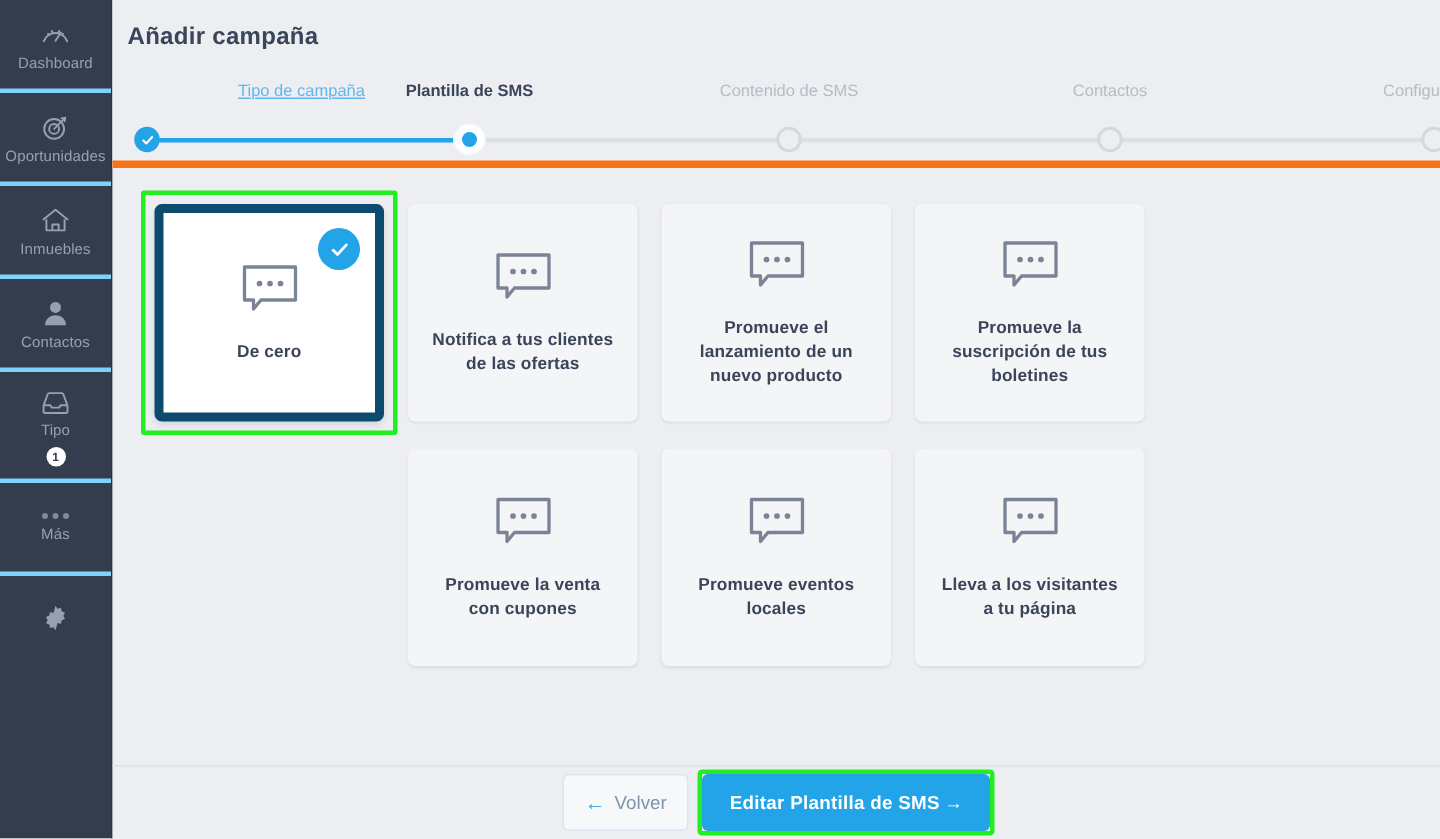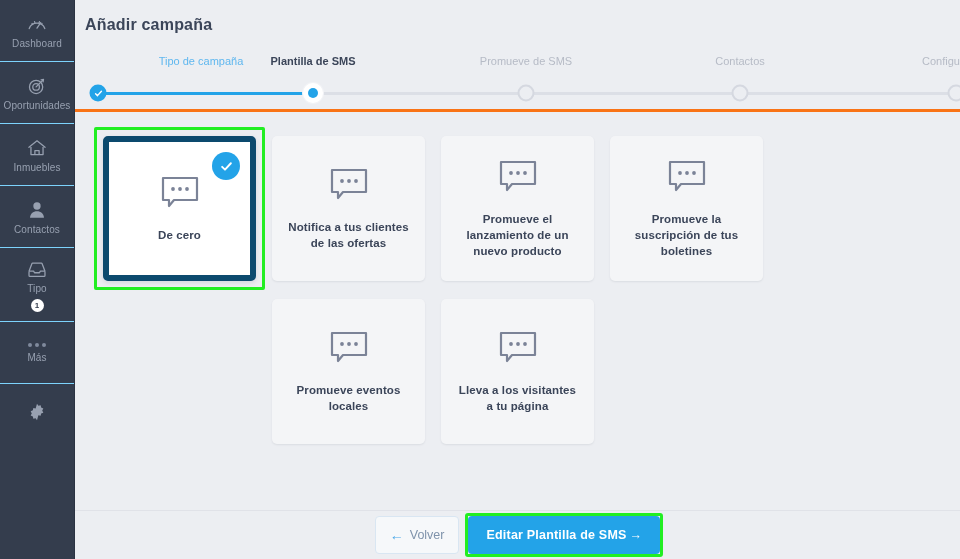--- a/index.html
+++ b/index.html
@@ -18,21 +18,21 @@
     flex: 0 0 75px;
     display: flex; flex-direction: column;
     align-items: stretch;
     border-right: 1px solid #2b3342;
   }
   .nav-item {
     height: 62px;
     display: flex; flex-direction: column;
     align-items: center; justify-content: center;
     gap: 4px;
-    border-bottom: 1px solid #7dd3fc;
+    border-bottom: 3px solid #7dd3fc;
     cursor: pointer; position: relative;
   }
   .nav-item .nav-label {
     font-size: 10px; color: #97a0b0;
     letter-spacing: .1px; line-height: 1;
   }
   .nav-ico { display: block; width: 22px; height: 22px; }
   .nav-ico svg { display: block; width: 22px; height: 22px; }
   .badge {
     width: 13px; height: 13px; border-radius: 50%;
@@ -49,36 +49,36 @@
   }
   .nav-item.gear { height: 56px; border-bottom: none; }
 
   
   #main { flex: 1 1 auto; height: 559px; position: relative; background: #eceef2; }
 
   
   #header {
     background: #eceef2;
     padding: 16px 0 0 10px;
-    border-bottom: 3px solid #f97316;
+    border-bottom: 5px solid #f97316;
     height: 112px;
     position: relative;
   }
   #page-title {
     font-size: 16px; font-weight: bold; color: #3b4559;
     letter-spacing: .2px;
   }
   
   #stepper { position: absolute; left: 0; right: 0; top: 55px; height: 58px; }
   .step-label {
     position: absolute; top: 0;
     font-size: 11px; white-space: nowrap;
     transform: translateX(-50%);
   }
-  .step-label.done { color: #5fb7ef; }
+  .step-label.done { color: #5fb7ef; text-decoration: underline; }
   .step-label.active { color: #3b4559; font-weight: bold; }
   .step-label.todo { color: #b6bbc6; }
   #track {
     position: absolute; left: 23px; right: -6px; top: 37px;
     height: 3px; background: #dcdfe6;
   }
   #track-fill {
     position: absolute; left: 0; top: 0; height: 3px;
     width: 215px; background: #23a3e8;
   }
@@ -270,21 +270,21 @@
           <svg viewBox="0 0 24 24" fill="none" stroke="#fff" stroke-width="3.4" stroke-linecap="round" stroke-linejoin="round">
               <path d="M5 12.5l4.6 4.6L19 6.8"></path>
             </svg>
         </div>
 
         <div class="step-label active" style="left:238px;">Plantilla de SMS</div>
         <div class="node active" style="left:238px;">
             <i></i>
           </div>
 
-        <div class="step-label todo" style="left:451px;">Promueve de SMS</div>
+        <div class="step-label todo" style="left:451px;">Contenido de SMS</div>
         <div class="node todo" style="left:451px;"></div>
 
         <div class="step-label todo" style="left:665px;">Contactos</div>
         <div class="node todo" style="left:665px;"></div>
 
         <div class="step-label todo" style="left:881px;">Configuración</div>
         <div class="node todo" style="left:881px;"></div>
       </div>
     </div>
 
@@ -351,20 +351,33 @@
                 <circle cx="28" cy="14" r="1.9" fill="#7b8397" stroke="none"></circle>
               </svg>
             </span>
             <div class="cap">Promueve la suscripción de tus boletines</div>
           </div>
         </div>
       </div>
 
       <div class="card-row" style="top:186px; left:197px;">
 
+        <div class="card-slot">
+          <div class="card">
+            <span class="ico">
+              <svg viewBox="0 0 42 38" fill="none" stroke="#7b8397" stroke-width="2.2">
+                <path d="M4 3h34v22H15l-5 6v-6H4z" stroke-linejoin="round"></path>
+                <circle cx="14" cy="14" r="1.9" fill="#7b8397" stroke="none"></circle>
+                <circle cx="21" cy="14" r="1.9" fill="#7b8397" stroke="none"></circle>
+                <circle cx="28" cy="14" r="1.9" fill="#7b8397" stroke="none"></circle>
+              </svg>
+            </span>
+            <div class="cap">Promueve la venta con cupones</div>
+          </div>
+        </div>
 
         <div class="card-slot">
           <div class="card">
             <span class="ico">
               <svg viewBox="0 0 42 38" fill="none" stroke="#7b8397" stroke-width="2.2">
                 <path d="M4 3h34v22H15l-5 6v-6H4z" stroke-linejoin="round"></path>
                 <circle cx="14" cy="14" r="1.9" fill="#7b8397" stroke="none"></circle>
                 <circle cx="21" cy="14" r="1.9" fill="#7b8397" stroke="none"></circle>
                 <circle cx="28" cy="14" r="1.9" fill="#7b8397" stroke="none"></circle>
               </svg>

